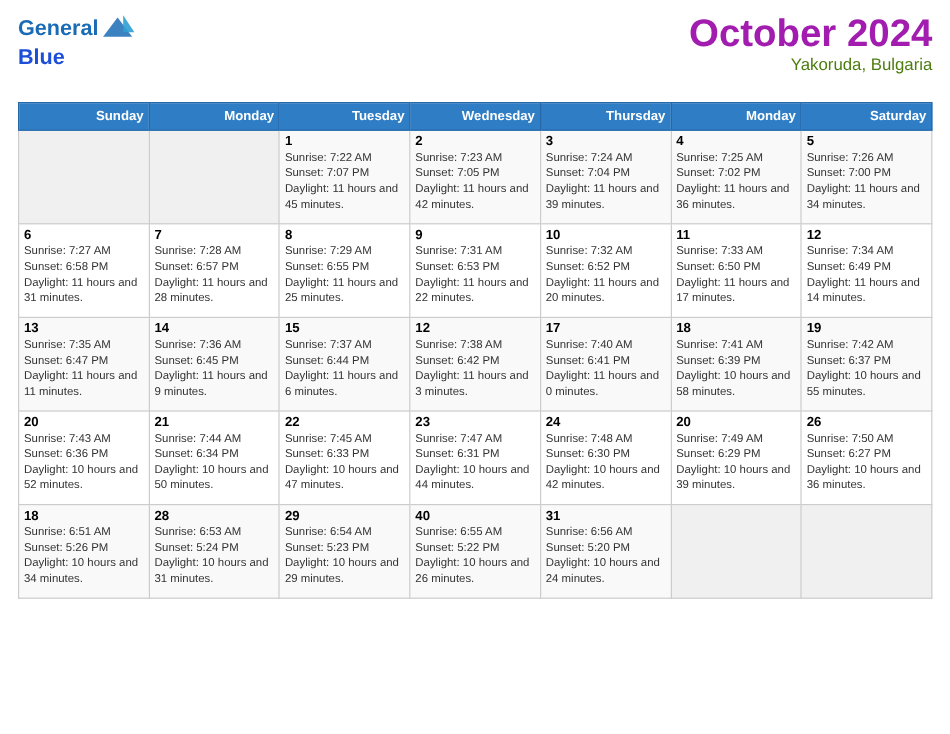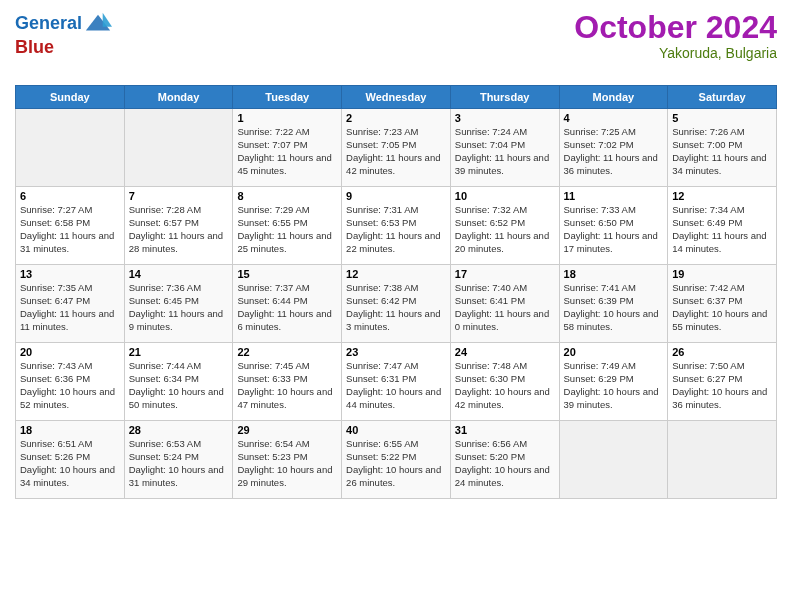--- a/index.html
+++ b/index.html
@@ -54,21 +54,21 @@
     }
     table {
       width: 100%;
       border-collapse: collapse;
       font-size: 10.5px;
     }
     thead tr th {
       background-color: #2e7dc5;
       color: white;
       padding: 5px 4px;
-      text-align: center;
+      text-align: right;
       font-size: 11px;
       font-weight: bold;
       border: 1px solid #2668a8;
     }
     tbody tr td {
       border: 1px solid #ccc;
       padding: 3px 4px;
       vertical-align: top;
       width: 14.28%;
       height: 78px;
@@ -101,21 +101,21 @@
       <div>
         <div style="display:flex;align-items:center;">
           <span class="logo-text">
             <span class="logo-blue">General</span>
           </span>
           <svg class="logo-icon" viewBox="0 0 30 30">
             <path d="M15 5 L28 22 L2 22 Z" fill="#1a6bb5" opacity="0.85"></path>
             <path d="M20 3 L30 18 L20 18 Z" fill="#2e9fd4" opacity="0.9"></path>
           </svg>
         </div>
-        <span class="logo-text" style="color:#b91c1c;font-size:18px;font-weight:bold;">Blue</span>
+        <span class="logo-text" style="color:#1d4ed8;font-size:18px;font-weight:bold;">Blue</span>
       </div>
     </div>
     <div class="title-block">
       <div class="month-title">October 2024</div>
       <div class="subtitle">Yakoruda, Bulgaria</div>
     </div>
   </div>
 
   <table>
     <thead>

